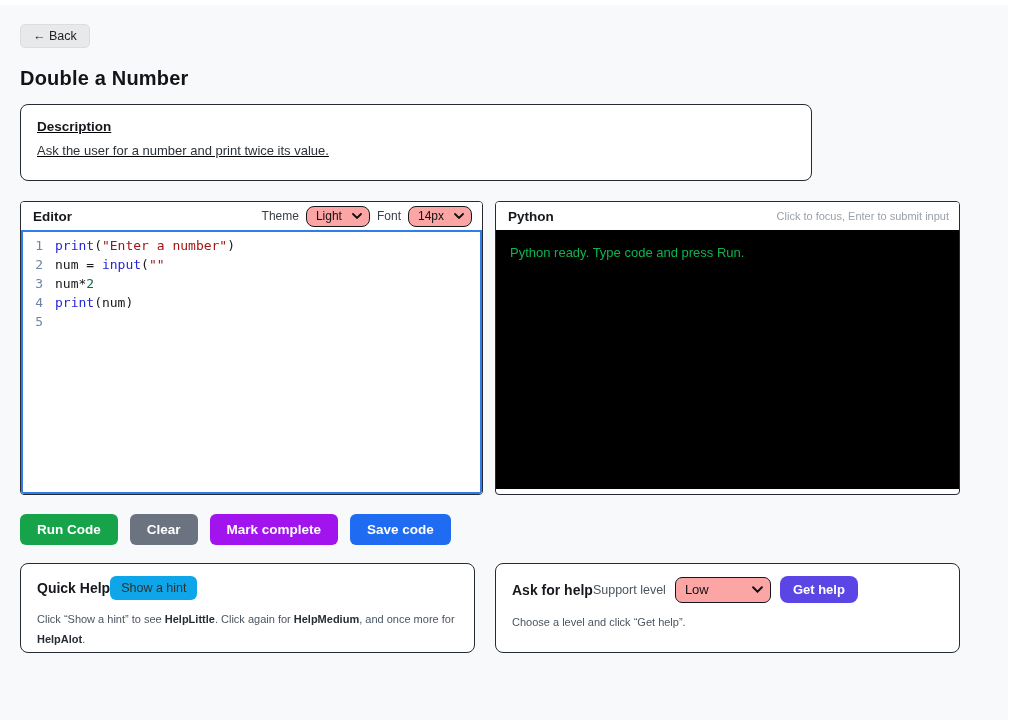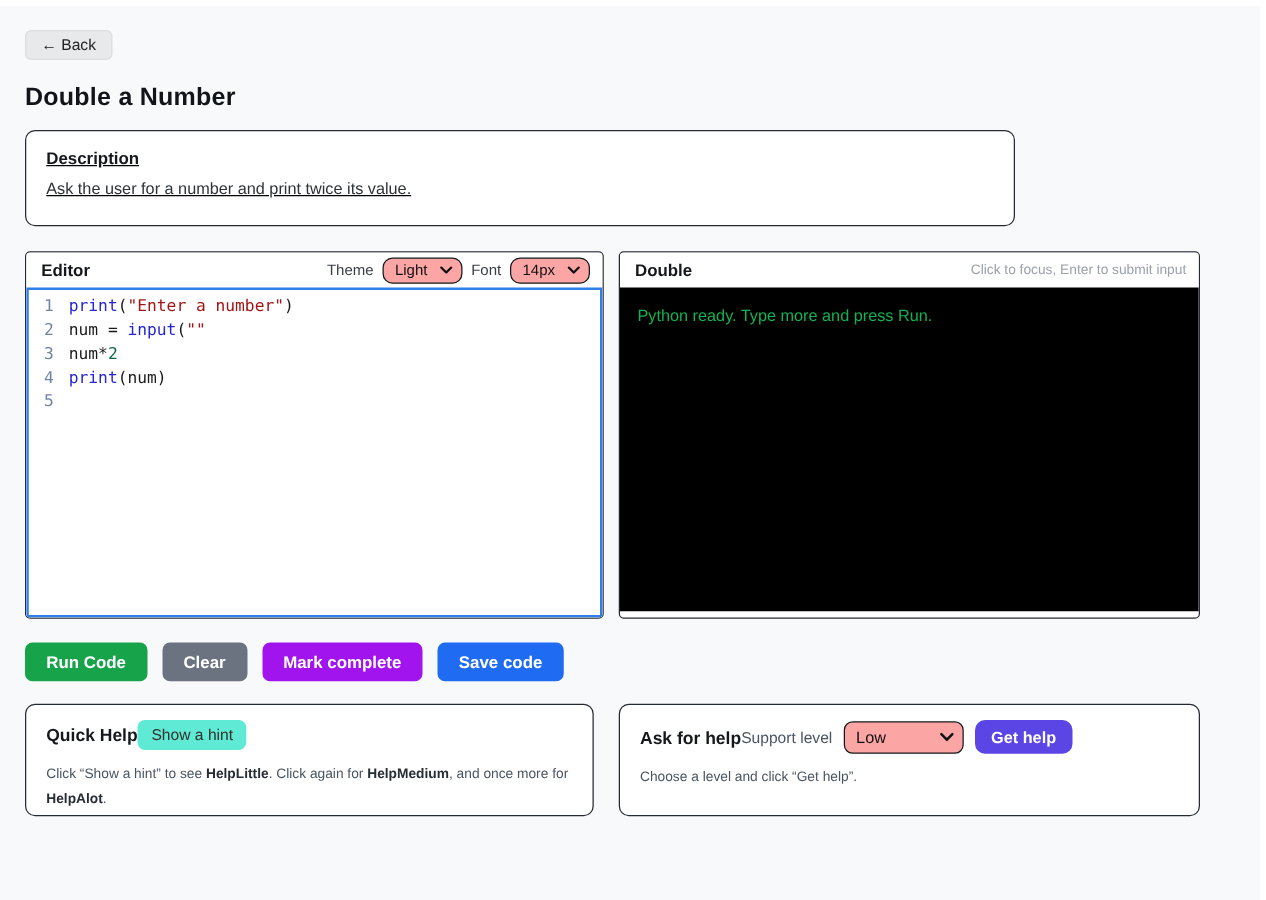--- a/index.html
+++ b/index.html
@@ -136,43 +136,43 @@
             </div>
             <div class="code-row">
               <span class="ln">5</span>
               <span class="code-text"></span>
             </div>
           </div>
       </section>
 
       <section class="panel console-panel">
         <div class="panel-header">
-          <span class="panel-title">Double</span>
+          <span class="panel-title">Python</span>
           <span class="console-hint">Click to focus, Enter to submit input</span>
         </div>
         <div class="console-screen" style="background: rgb(0, 0, 0);">
-          <div class="console-line" id="console-output" style="color: rgb(16, 178, 81);">Python ready. Type more and press Run.</div>
+          <div class="console-line" id="console-output" style="color: rgb(16, 178, 81);">Python ready. Type code and press Run.</div>
         </div>
       </section>
 
     </div>
 
     <div class="actions" id="actions-row">
         <button class="action-btn" style="background: rgb(22, 163, 74);">Run Code</button>
         <button class="action-btn" style="background: rgb(107, 114, 128);">Clear</button>
         <button class="action-btn" style="background: rgb(162, 20, 238);">Mark complete</button>
         <button class="action-btn" style="background: rgb(31, 107, 242);">Save code</button>
       </div>
 
     <div class="help-row">
 
       <section class="panel help-panel quick">
         <div class="help-header">
           <span class="help-title">Quick Help</span>
-          <button class="hint-btn" style="background: #5eead4;">Show a hint</button>
+          <button class="hint-btn" style="background: #0ea5e9;">Show a hint</button>
         </div>
         <p class="help-body" id="quick-help-body"><span>Click “Show a hint” to see </span><b>HelpLittle</b><span>. Click again for </span><b>HelpMedium</b><span>, and once more for </span><b>HelpAlot</b><span>.</span></p>
       </section>
 
       <section class="panel help-panel ask">
         <div class="help-header">
           <span class="help-title">Ask for help</span>
           <div class="ask-controls">
             <span class="ctl-label">Support level</span>
             <div class="select wide">

